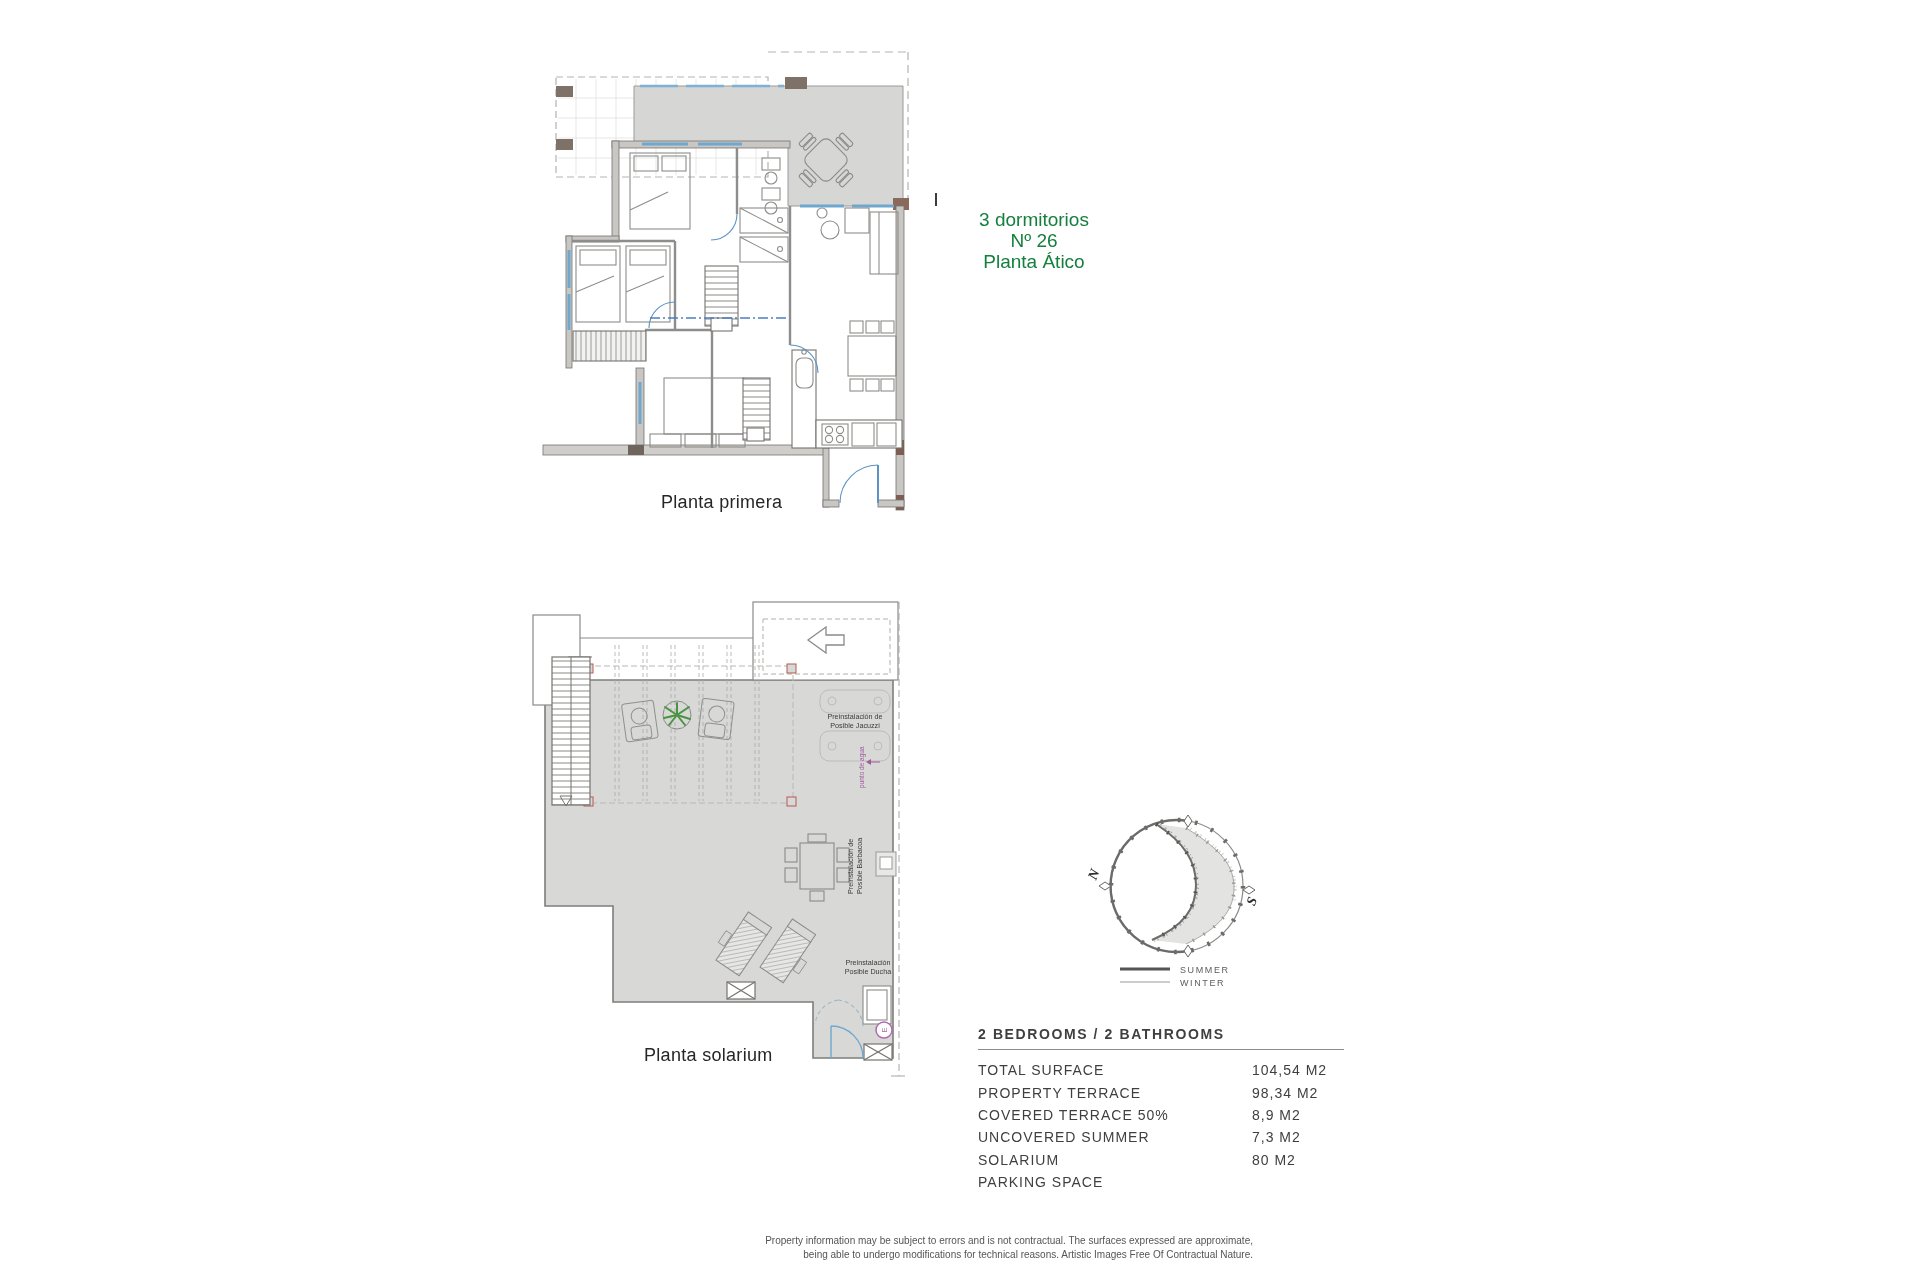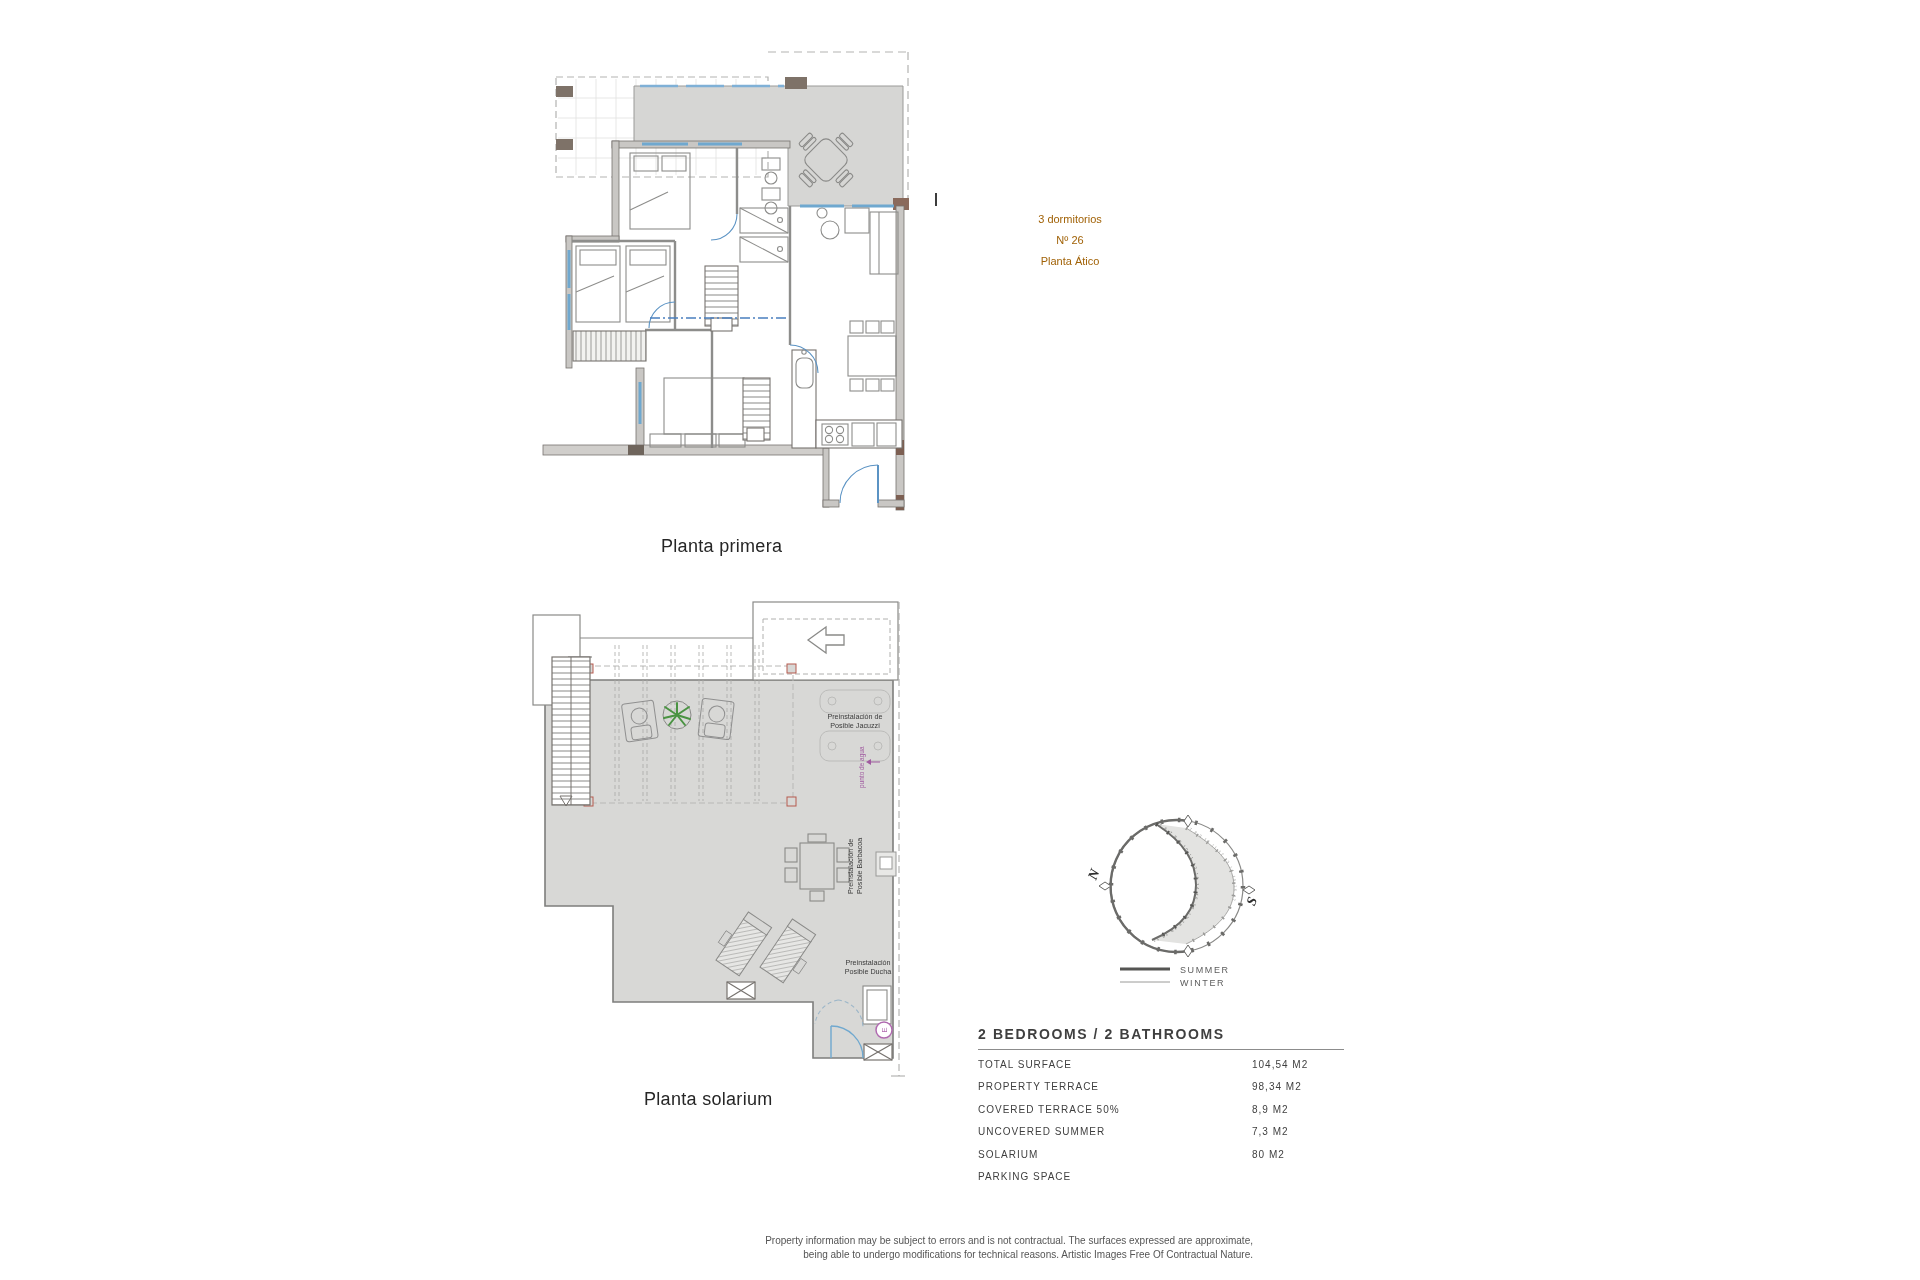--- a/index.html
+++ b/index.html
@@ -1,31 +1,31 @@
 <!DOCTYPE html>
 <html><head>
 <meta charset="utf-8">
 <style>
   html,body{margin:0;padding:0;background:#fff;}
   body{font-family:"Liberation Sans", sans-serif; color:#3a3a3a;}
   #page{position:relative;width:1920px;height:1280px;background:#ffffff;overflow:hidden;}
   .abs{position:absolute;}
   
-  #header-block{left:960px;top:209px;width:220px;text-align:center;
-    font-size:11px;line-height:21px;color:#a16207;}
+  #header-block{left:924px;top:209px;width:220px;text-align:center;
+    font-size:19px;line-height:21px;color:#15803d;}
   #fold-tick{left:935px;top:193px;width:2px;height:13px;background:#3c3c3c;}
   
-  .plan-caption{font-size:18px;color:#262626;letter-spacing:.3px;margin-top:44px;}
+  .plan-caption{font-size:18px;color:#262626;letter-spacing:.3px;}
   #caption-first{left:661px;top:492px;}
   #caption-solarium{left:644px;top:1045px;}
   
   #surface-table{left:978px;top:1026px;width:366px;}
   #surface-title{font-size:14px;font-weight:700;letter-spacing:1.6px;color:#3f3f3f;padding-bottom:7px;}
   #surface-rule{border:none;border-top:1.3px solid #8c8c8c;margin:0 0 9px 0;}
-  .surface-row{display:flex;height:22.4px;align-items:flex-start;font-size:10px;
+  .surface-row{display:flex;height:22.4px;align-items:center;font-size:14px;
     letter-spacing:1px;color:#3f3f3f;}
   .surface-row .lab{width:274px;}
   .surface-row .val{flex:1;}
   
   #disclaimer{left:553px;top:1234px;width:700px;text-align:right;
     font-size:10px;line-height:13.5px;color:#555;}
   svg{position:absolute;left:0;top:0;}
   text{font-family:"Liberation Sans", sans-serif;}
   .compass-ns{font-family:"Liberation Serif", serif;font-style:italic;font-weight:bold;font-size:14px;fill:#2f2f2f;}
   .legend-label{font-size:9px;letter-spacing:1.6px;fill:#5c5c5c;}

